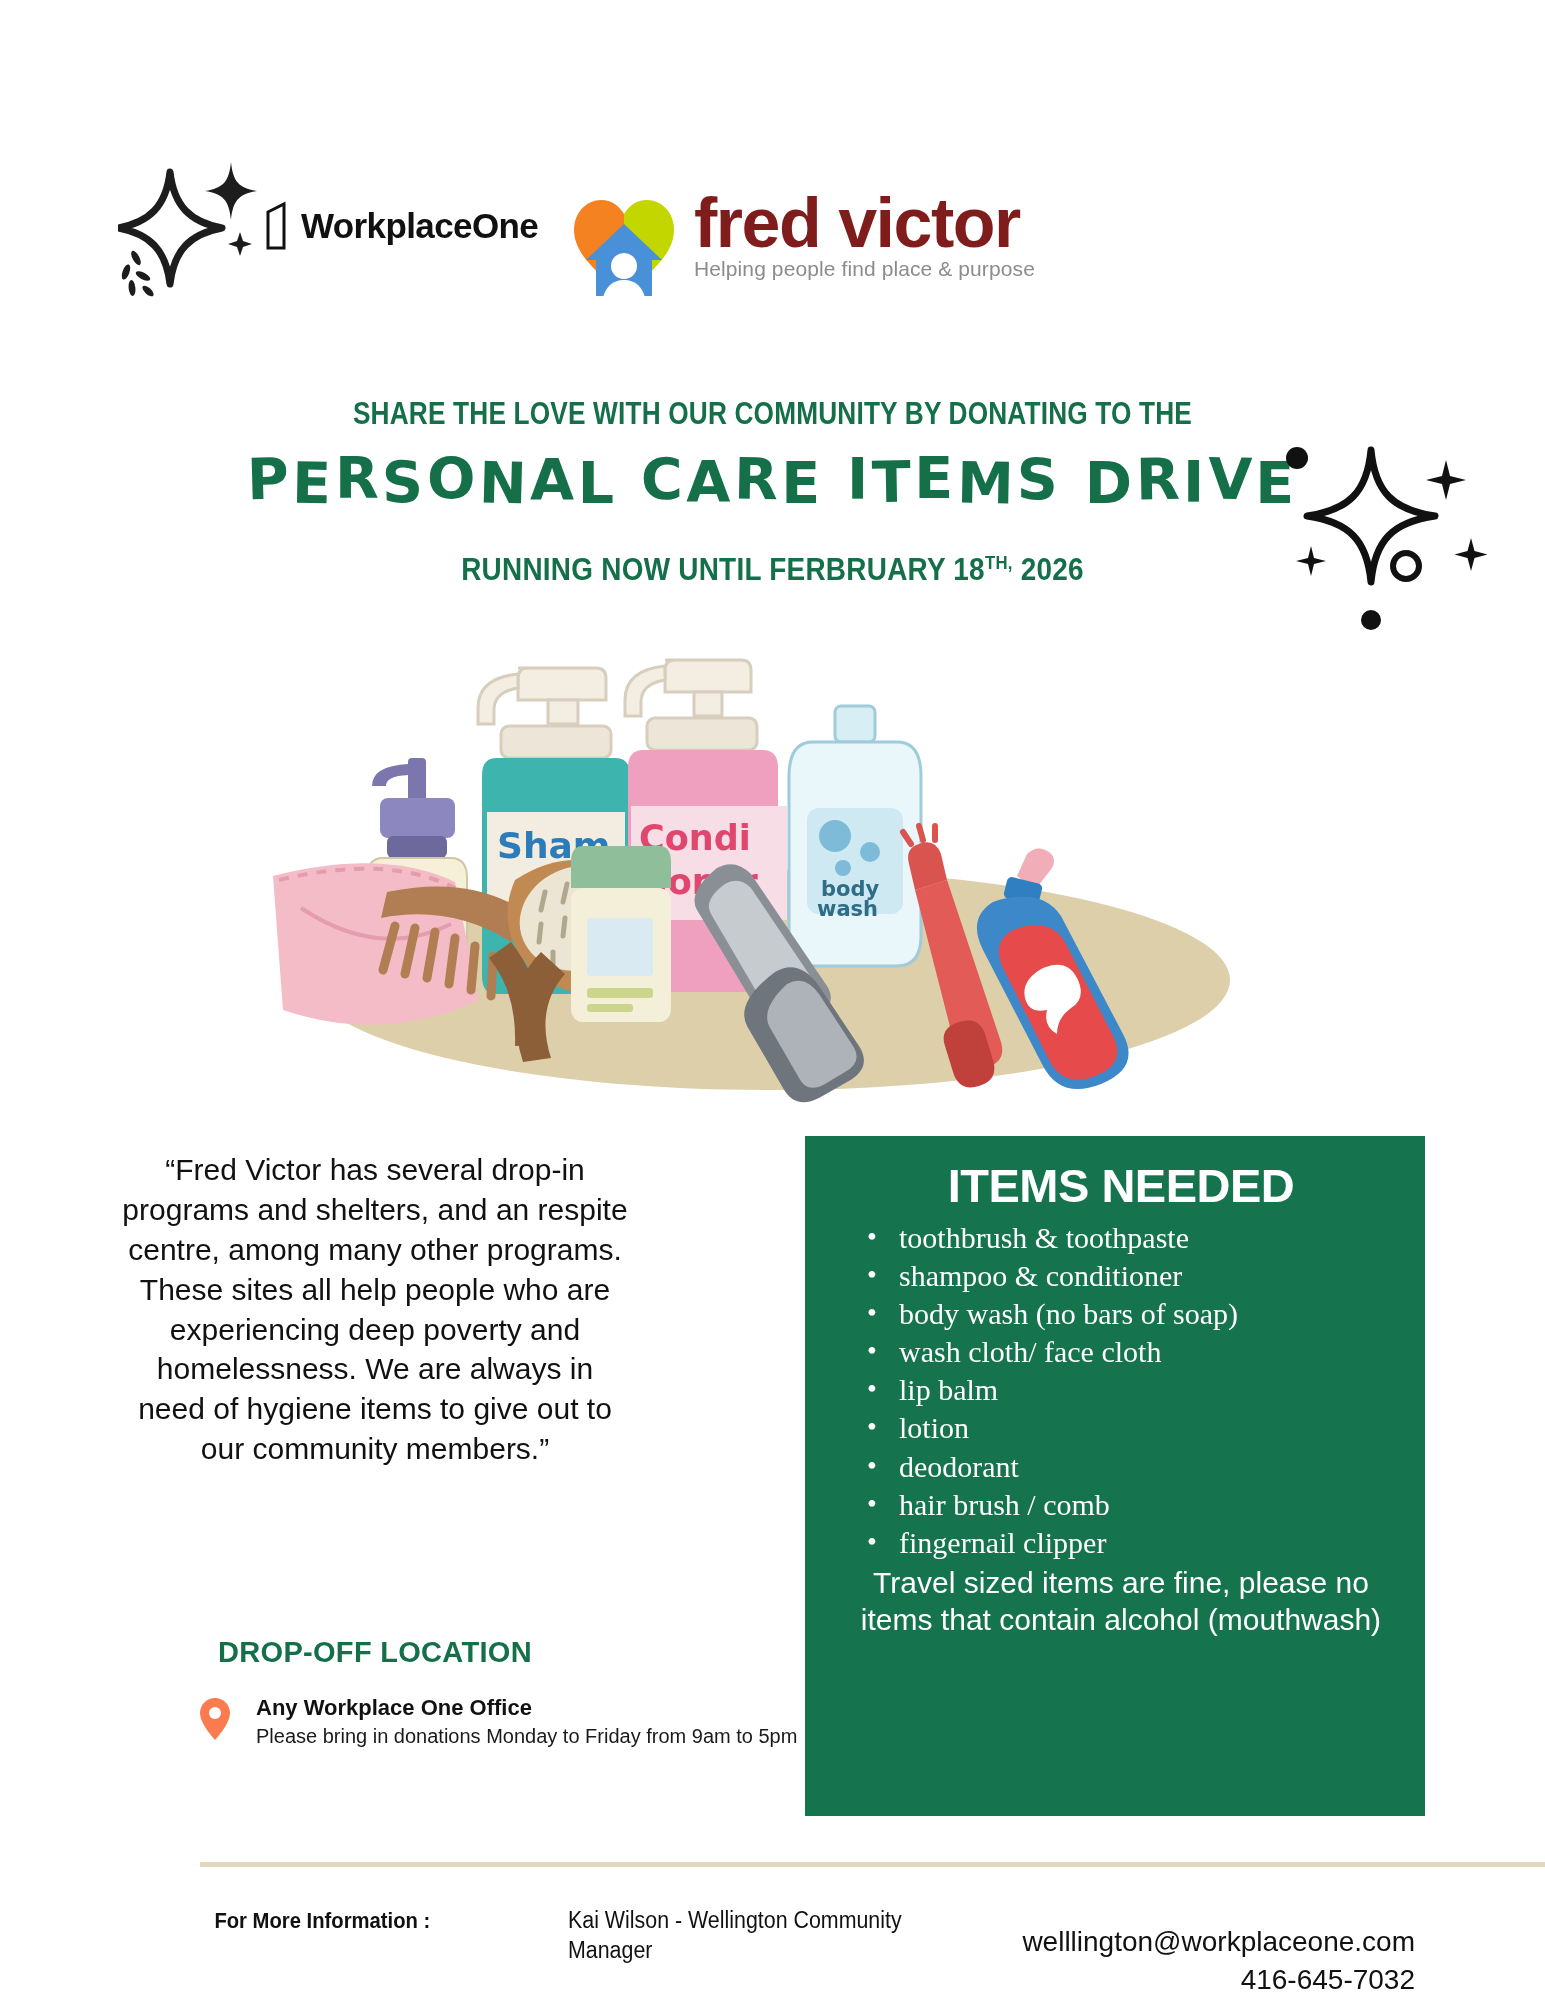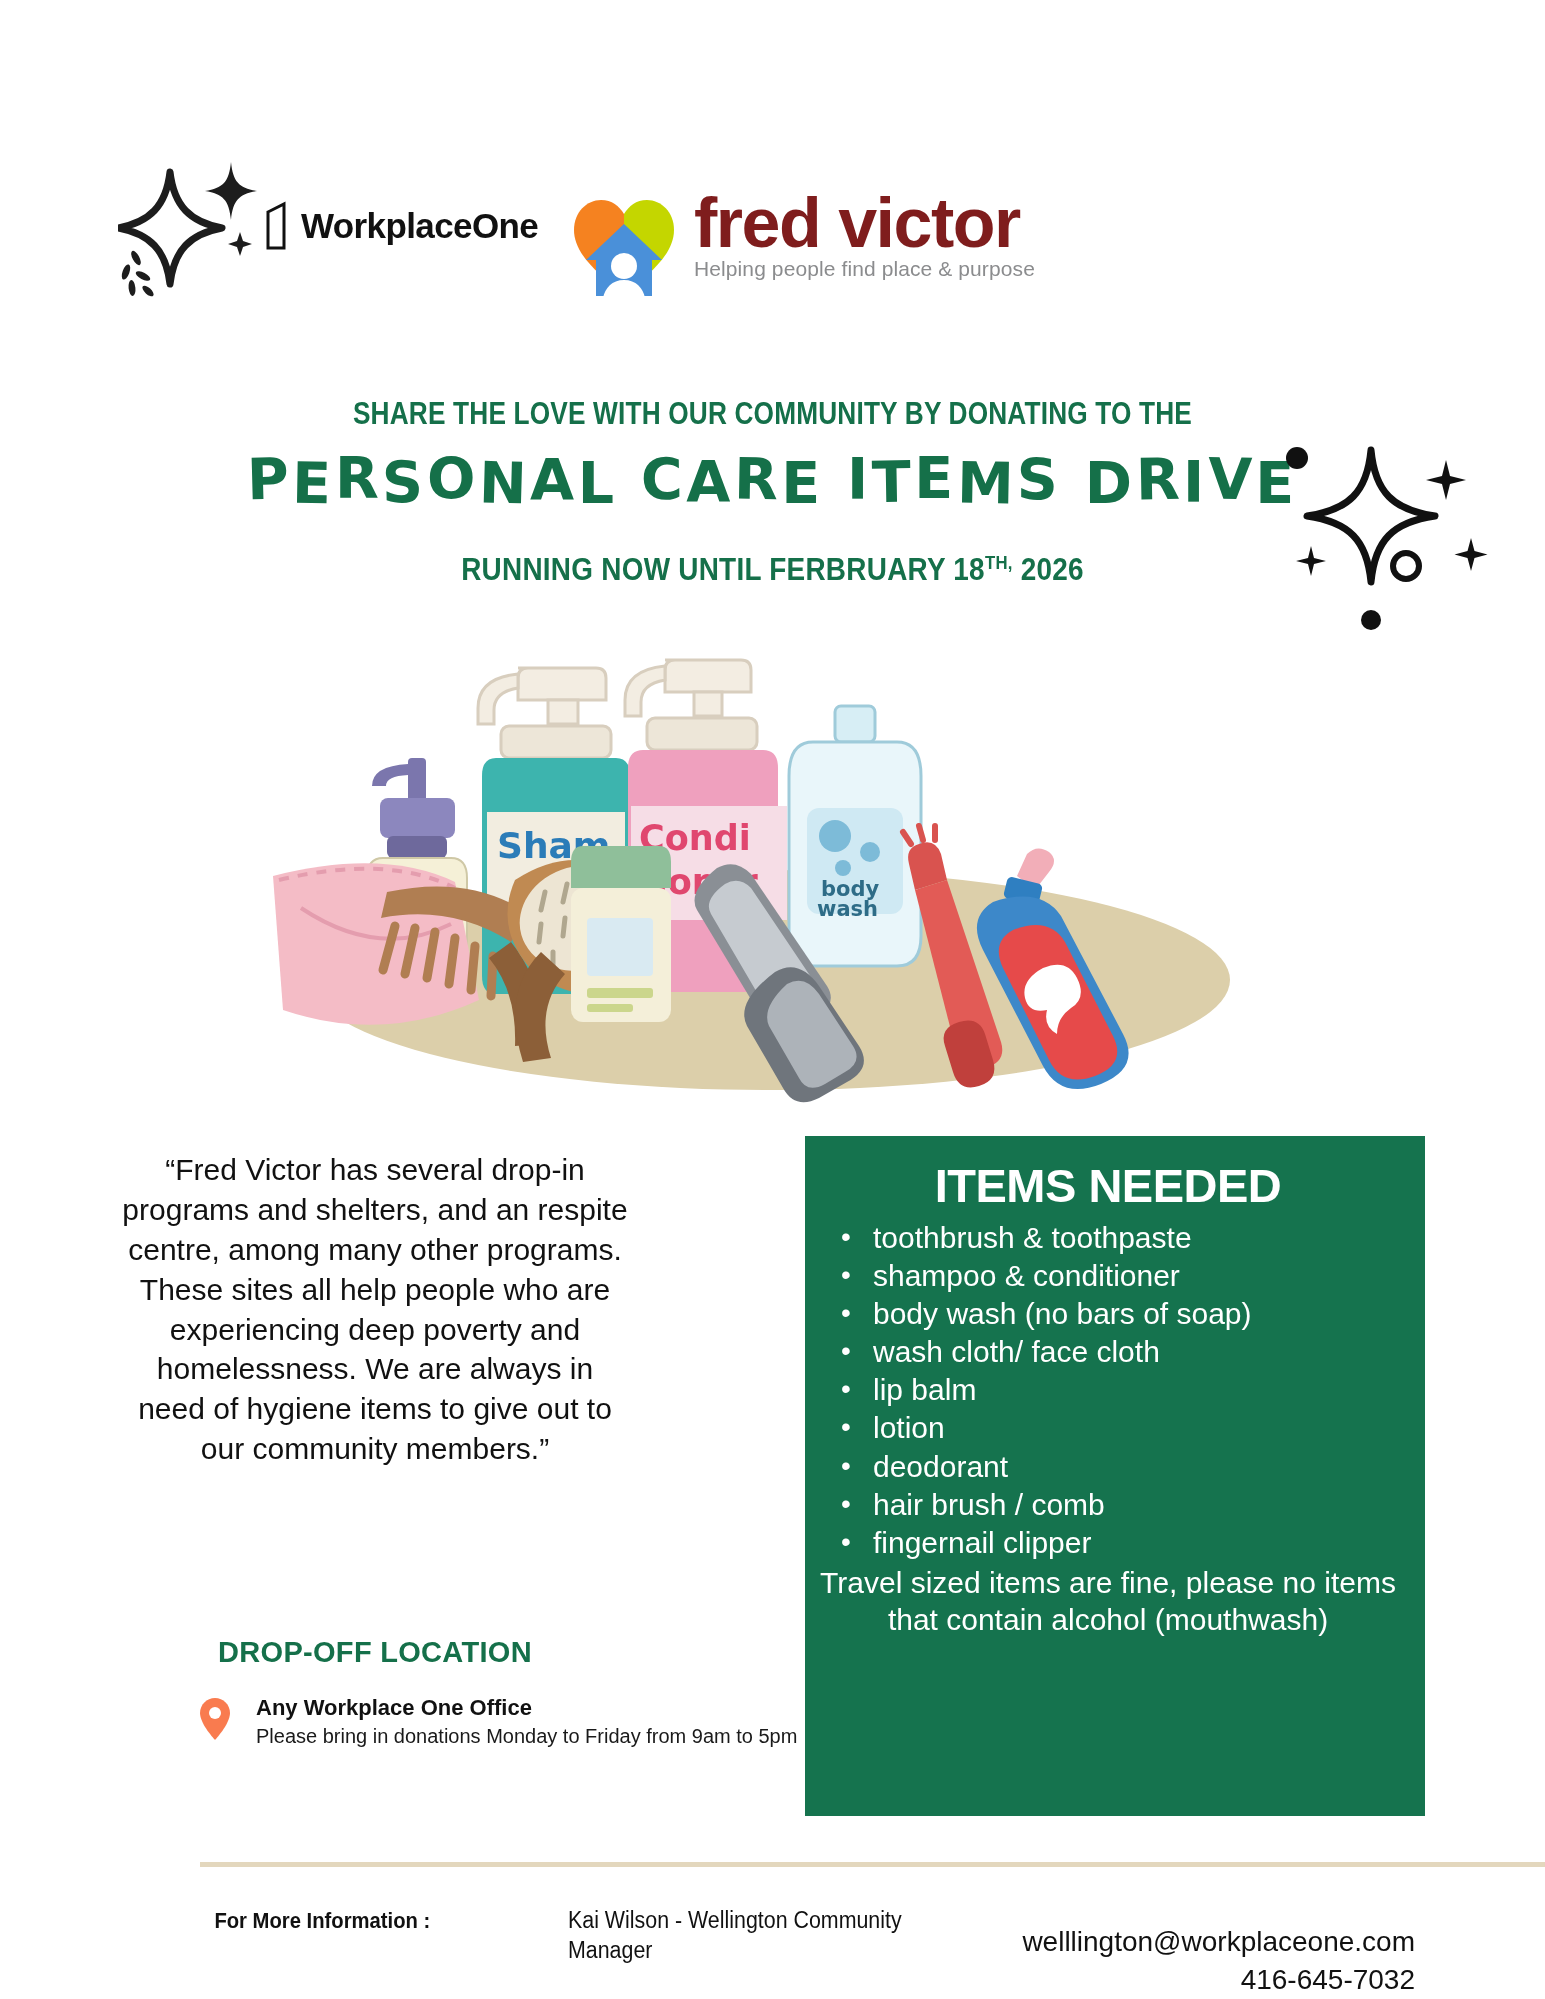--- a/index.html
+++ b/index.html
@@ -140,35 +140,36 @@
   .dropoff-place { font-size: 22px; font-weight: 700; color: #111; }
   .dropoff-note { font-size: 20px; color: #1a1a1a; margin-top: 0; }
 
   
   .items-panel {
     position: absolute;
     top: 1136px; left: 805px;
     width: 620px; height: 680px;
     background: #15734E;
     color: #ffffff;
-    padding: 22px 26px 20px 12px;
+    padding: 22px 26px 20px 38px;
   }
   .items-heading {
     text-align: center;
     font-size: 47px;
     font-weight: 700;
     letter-spacing: -0.5px;
     margin-bottom: 6px;
   }
   .items-list { list-style: none; }
   .items-list li {
     font-size: 30px;
     line-height: 1.27;
     padding-left: 56px;
     position: relative;
+    font-family: Liberation Serif, serif;
   }
   .items-list li::before {
     content: "\2022";
     position: absolute;
     left: 24px;
     font-size: 28px;
     line-height: 1.27;
   }
   .items-footnote {
     text-align: center;

